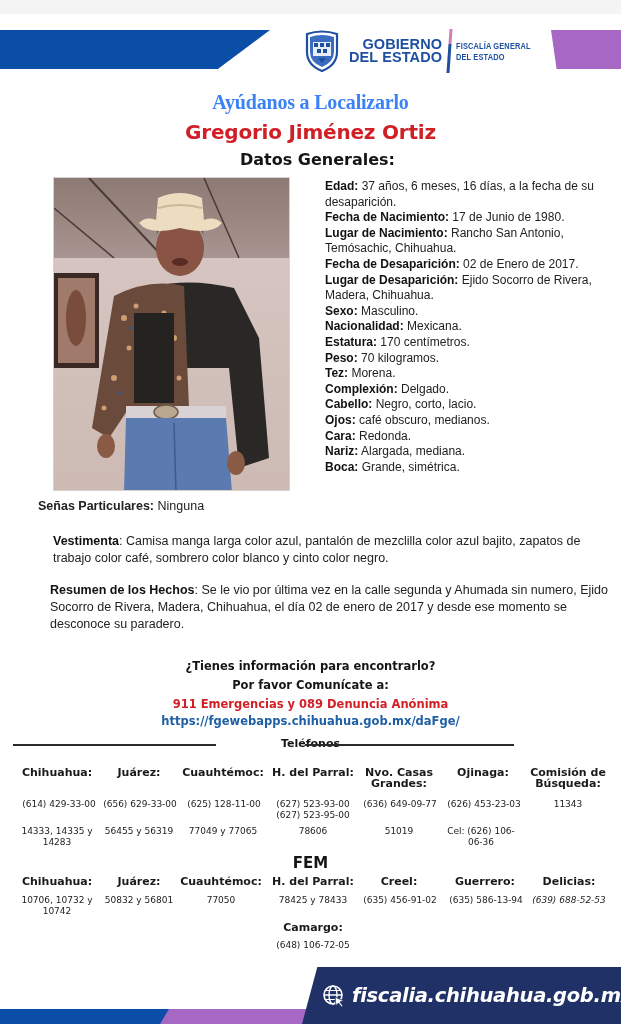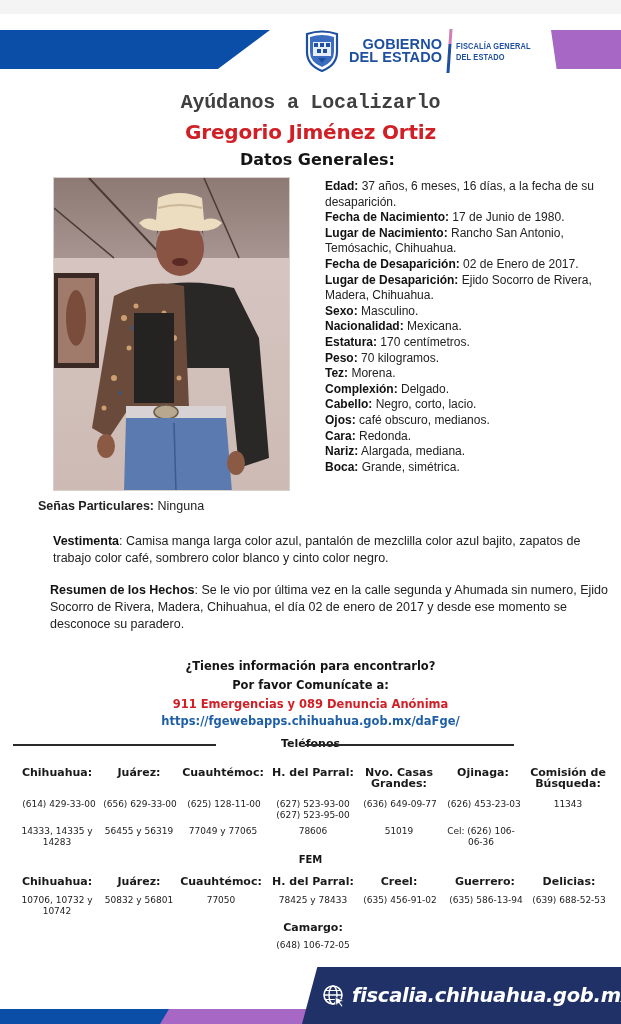--- a/index.html
+++ b/index.html
@@ -18,22 +18,22 @@
   .shield { width: 36px; height: 42px; }
   .gob { margin-left: 9px; font-family: "Liberation Sans", sans-serif; font-weight: 700; color: #1f4fa0;
     font-size: 14.5px; line-height: 13px; text-align: right; letter-spacing: 0.1px; }
   .gob div { white-space: nowrap; }
   .logo-sep { width: 3px; height: 44px; margin: 0 5px 0 6px;
     background: linear-gradient(#d07fb6 0%, #d07fb6 35%, #1f4fa0 35%, #1f4fa0 100%); transform: skewX(-4deg); }
   .fisc { font-family: "Liberation Sans", sans-serif; font-weight: 700; color: #1f4fa0; font-size: 9.5px;
     line-height: 11px; transform: scaleX(0.78); transform-origin: left center; letter-spacing: 0.2px; white-space: nowrap; }
 
   
-  .t1 { position: absolute; left: 0; width: 621px; top: 91px; text-align: center; font-family: Liberation Mono, monospace;
-    font-weight: 700; font-size: 20px; color: #404040; letter-spacing: -0.2px; }
+  .t1 { position: absolute; left: 0; width: 621px; top: 91px; text-align: center; font-family: Liberation Serif, serif;
+    font-weight: 700; font-size: 20px; color: #3b82f6; letter-spacing: -0.2px; }
   .t2 { position: absolute; left: 0; width: 621px; top: 120px; text-align: center; font-family: "DejaVu Sans", sans-serif;
     font-weight: 700; font-size: 20px; color: #d11f26; letter-spacing: -0.2px; }
   .t3 { position: absolute; left: 0; width: 621px; top: 150px; text-align: center; font-family: "DejaVu Sans", sans-serif;
     font-weight: 700; font-size: 16px; color: #151515; padding-left: 14px; }
 
   
   .photo { position: absolute; left: 53px; top: 177px; width: 237px; height: 314px; overflow: hidden;
     background: #8a7468; border: 1px solid #d9d0cc; }
 
   
@@ -54,21 +54,21 @@
 
   .tel-line { position: absolute; top: 744px; height: 2px; background: #2a2a2a; }
   .tel-title { position: absolute; top: 737px; left: 0; width: 621px; text-align: center; font-family: "DejaVu Sans", sans-serif;
     font-weight: 700; font-size: 11px; color: #151515; }
 
   .grid { position: absolute; font-family: "DejaVu Sans", sans-serif; font-size: 9px; color: #222; }
   .cell { position: absolute; text-align: center; line-height: 11px; }
   .cell.h { font-weight: 700; font-size: 11px; color: #1a1a1a; }
 
   .fem-title { position: absolute; top: 854px; left: 0; width: 621px; text-align: center; font-family: "DejaVu Sans", sans-serif;
-    font-weight: 700; font-size: 10px; color: #151515; }
+    font-weight: 700; font-size: 15px; color: #151515; }
 
   
   .foot-blue { position: absolute; left: 0; top: 1009px; width: 170px; height: 15px; background: #0b4ea8; }
   .foot-purple { position: absolute; left: 160px; top: 1009px; width: 150px; height: 15px; background: #a668c4;
     clip-path: polygon(6% 0, 100% 0, 100% 100%, 0 100%); }
   .foot-navy { position: absolute; left: 302px; top: 967px; width: 319px; height: 57px; background: #1f3166;
     clip-path: polygon(4.8% 0, 100% 0, 100% 100%, 0 100%); display: flex; align-items: center; padding-left: 20px; }
   .globe { width: 24px; height: 24px; margin-right: 6px; flex: none; }
   .foot-url { color: #ffffff; font-family: "DejaVu Sans", sans-serif; font-weight: 700; font-style: italic; font-size: 19.5px;
     letter-spacing: -0.3px; white-space: nowrap; }
@@ -251,21 +251,21 @@
   <div class="cell h" style="left:270px; top:876px; width:86px;">H. del Parral:</div>
   <div class="cell" style="left:270px; top:895px; width:86px;">78425 y 78433</div>
 
   <div class="cell h" style="left:356px; top:876px; width:86px;">Creel:</div>
   <div class="cell" style="left:356px; top:895px; width:88px;">(635) 456-91-02</div>
 
   <div class="cell h" style="left:442px; top:876px; width:86px;">Guerrero:</div>
   <div class="cell" style="left:442px; top:895px; width:88px;">(635) 586-13-94</div>
 
   <div class="cell h" style="left:526px; top:876px; width:86px;">Delicias:</div>
-  <div class="cell" style="left:525px; top:895px; width:88px;">(639) 688-52-53</div>
+  <div class="cell" style="left:525px; top:895px; width:88px;font-style:italic;">(639) 688-52-53</div>
 
   <div class="cell h" style="left:270px; top:922px; width:86px;">Camargo:</div>
   <div class="cell" style="left:268px; top:940px; width:90px;">(648) 106-72-05</div>
 </div>
 
 <div class="foot-blue"></div>
 <div class="foot-purple"></div>
 <div class="foot-navy">
   <svg class="globe" viewBox="0 0 24 24">
     <circle cx="11" cy="11" r="9" fill="none" stroke="#fff" stroke-width="1.6"></circle>

